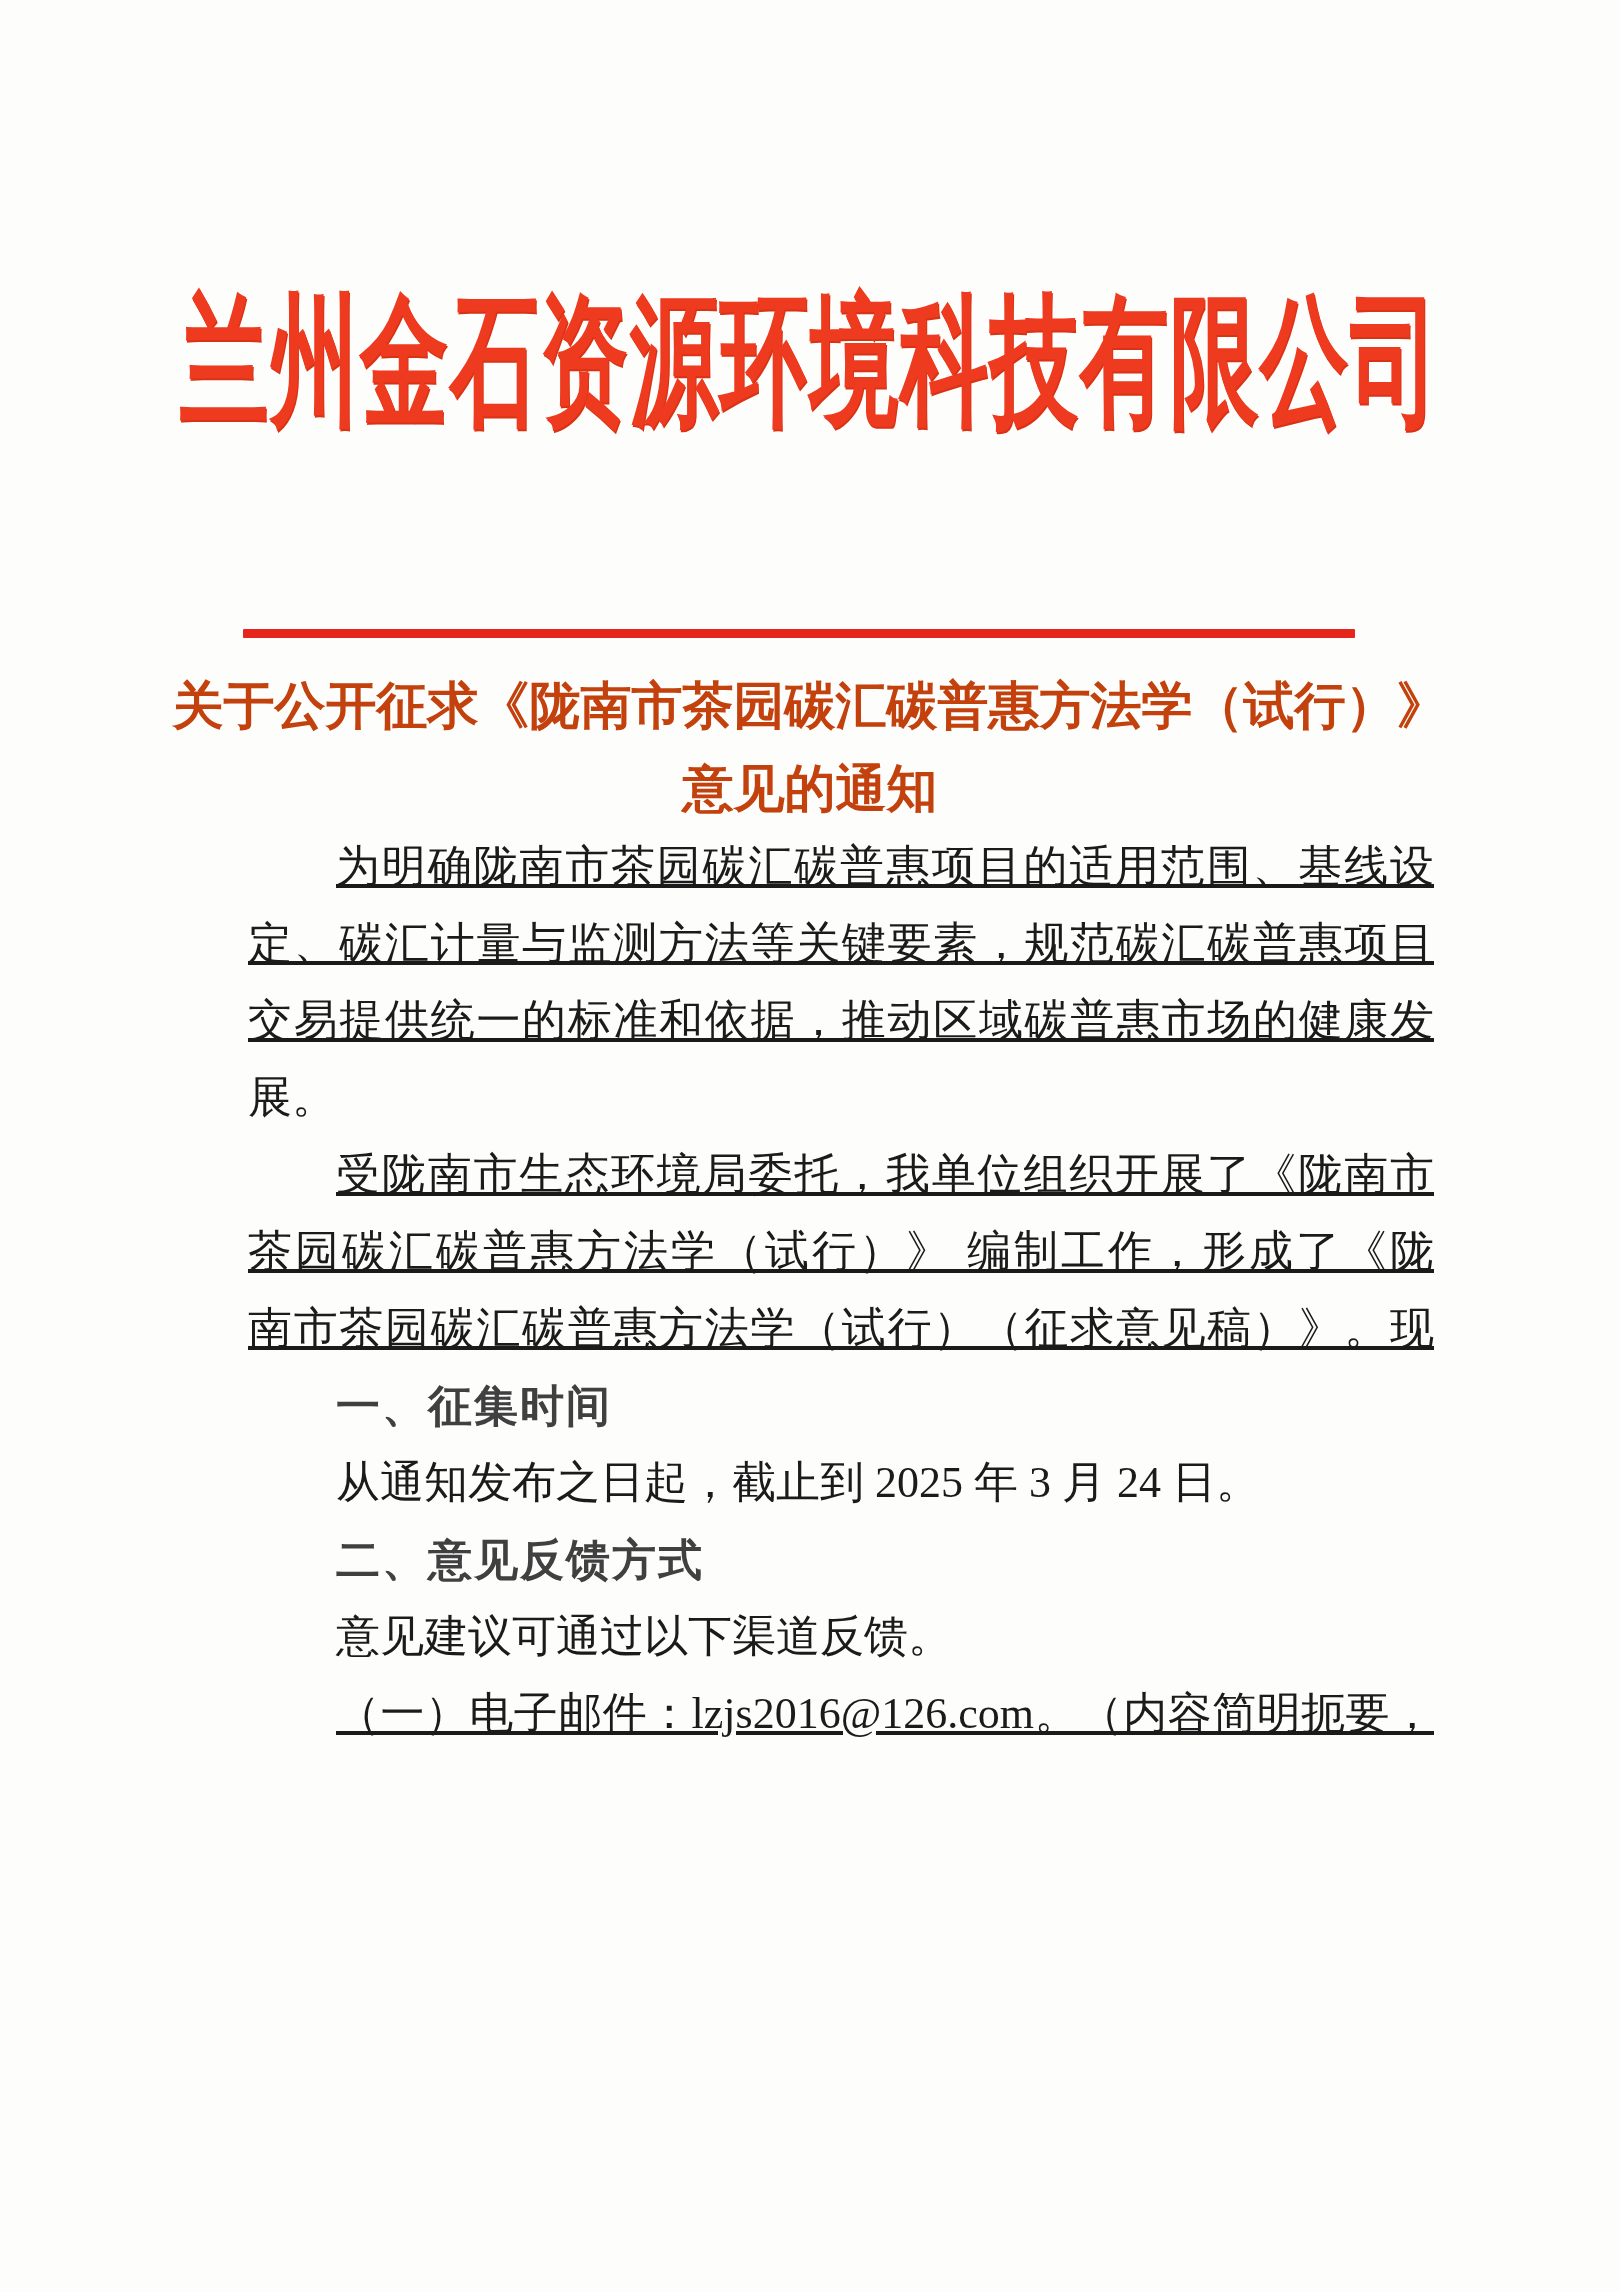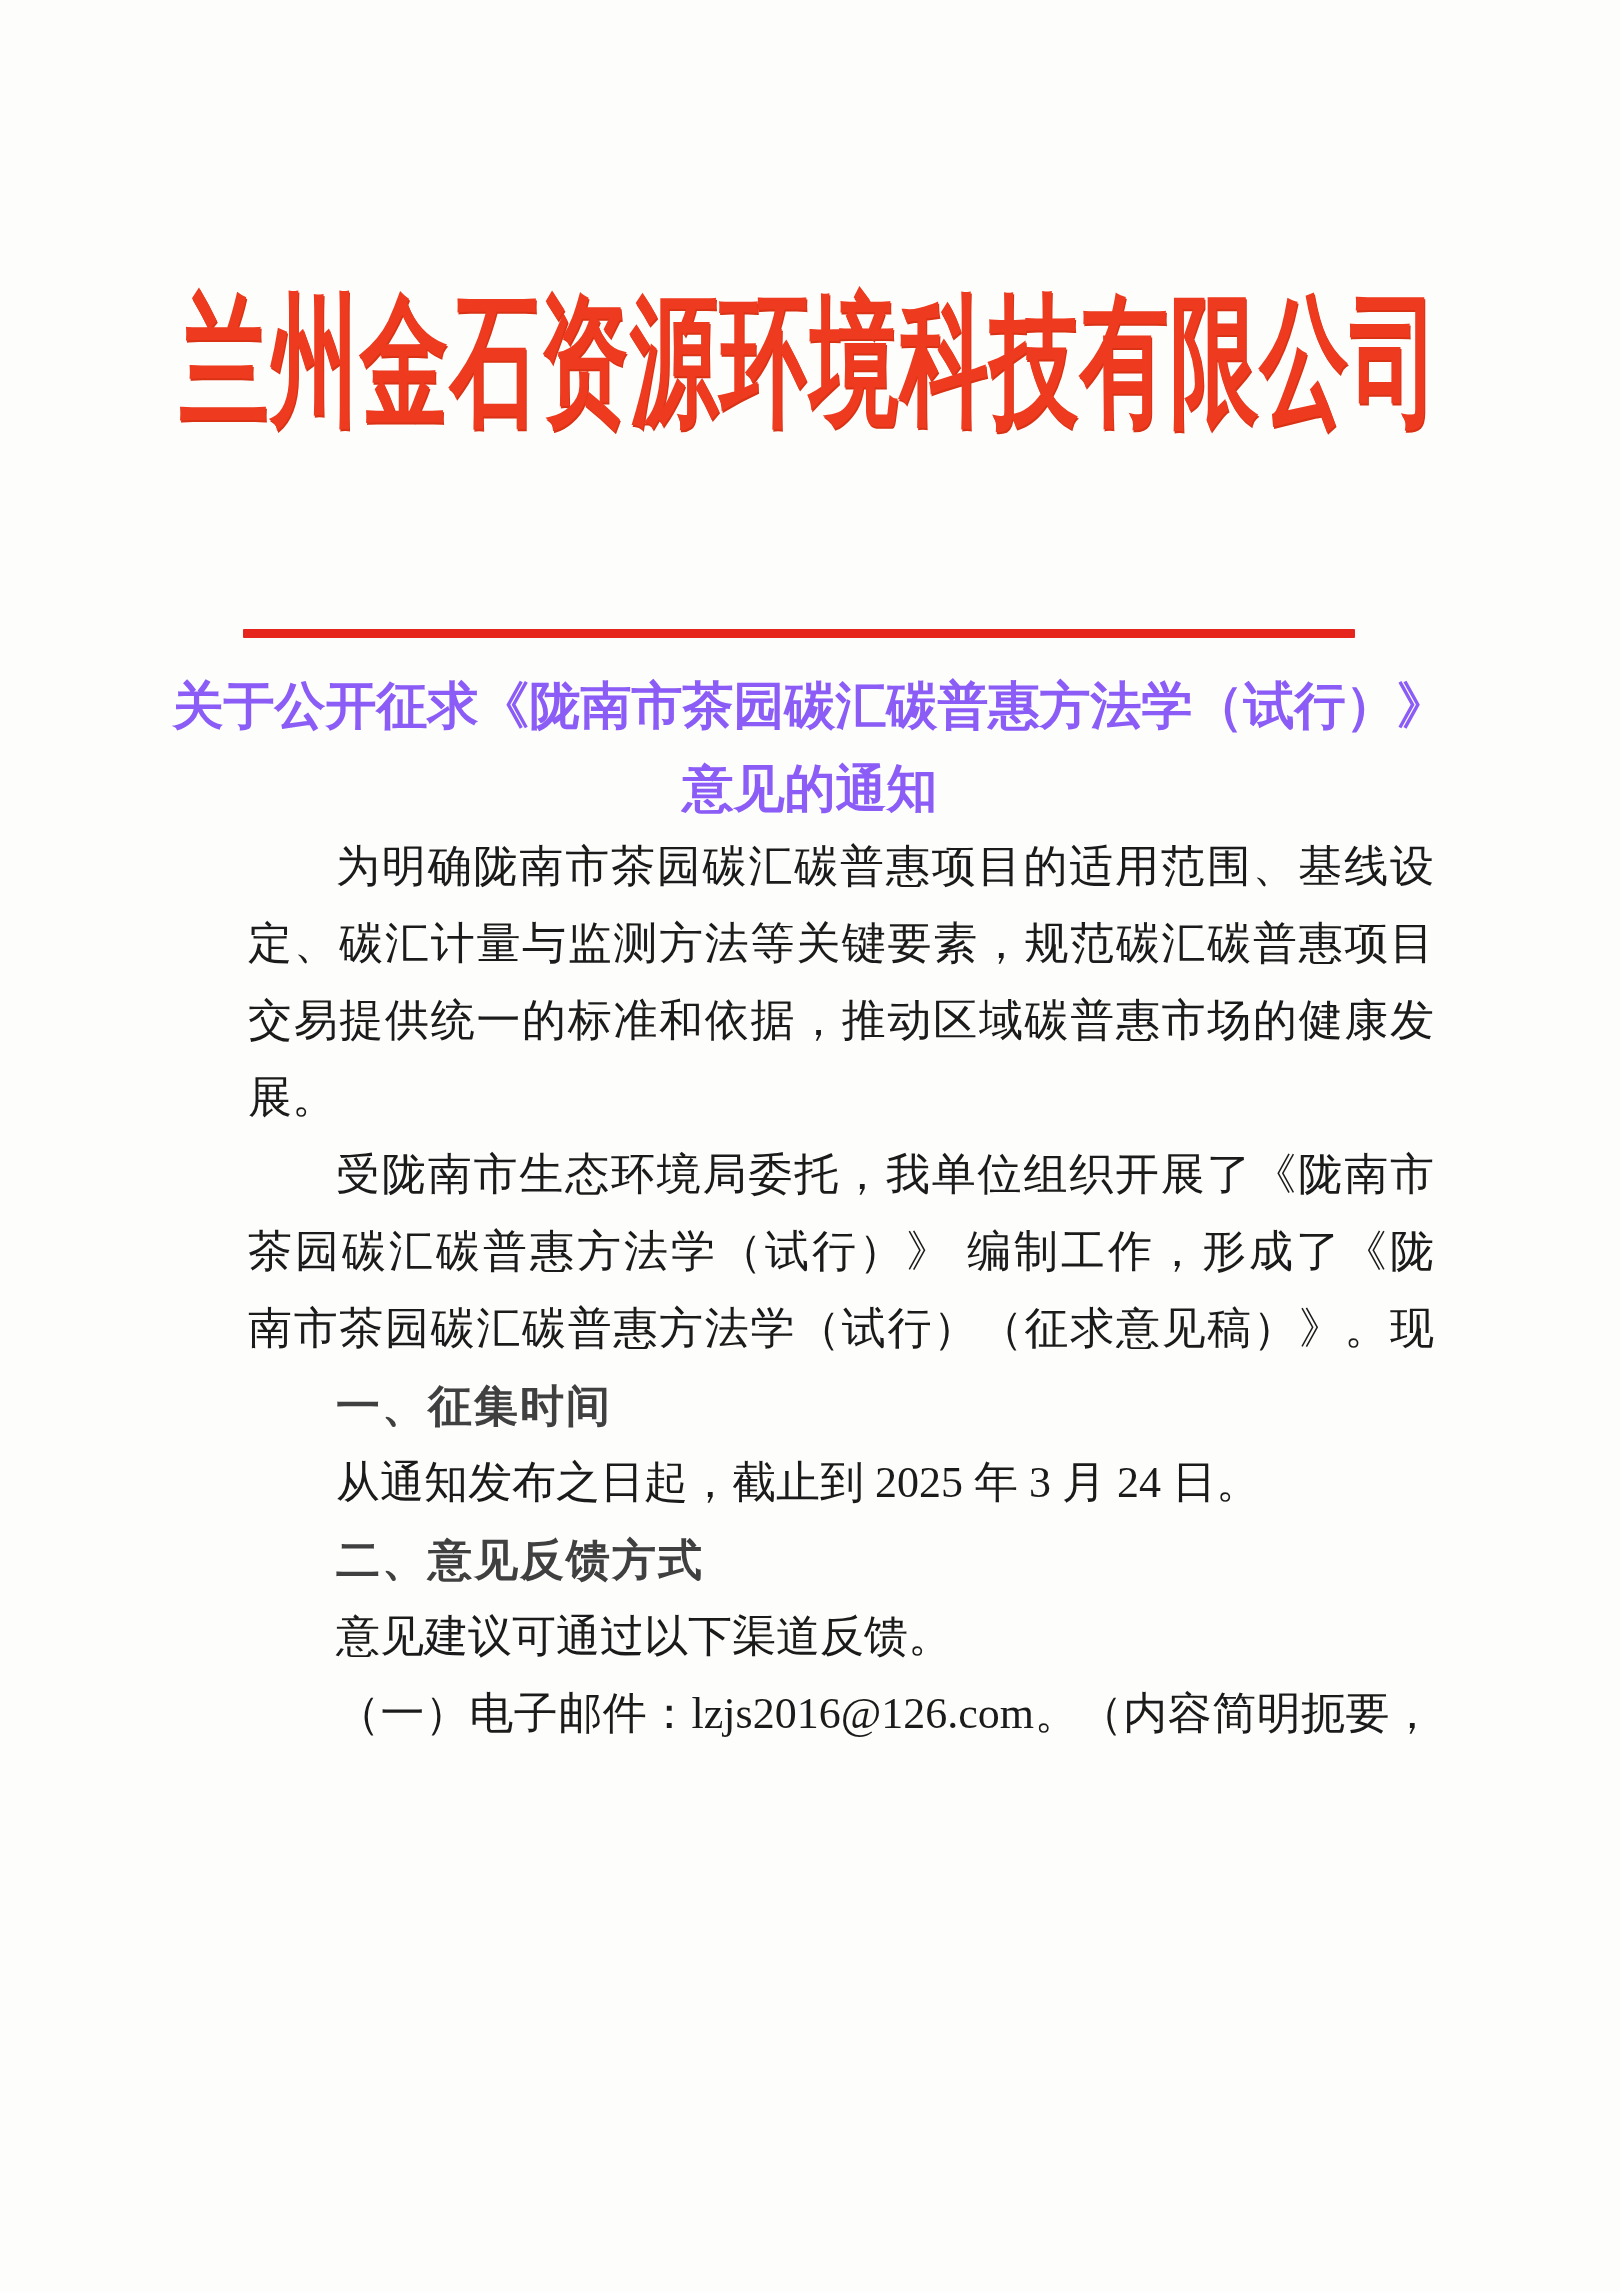--- a/index.html
+++ b/index.html
@@ -52,40 +52,41 @@
   
   .title {
     position: absolute;
     top: 665px;
     left: 0;
     width: 100%;
     text-align: center;
     font-weight: 700;
     font-size: 51px;
     line-height: 83px;
-    color: #8b5cf6;
+    color: #c2410c;
     letter-spacing: 0px;
   }
   
   .content {
     position: absolute;
     top: 828px;
     left: 248px;
     width: 1186px;
     font-size: 44px;
   }
   .ln {
     height: 77px;
     line-height: 77px;
     white-space: nowrap;
   }
   .ln.jst {
     white-space: normal;
     text-align: justify;
     text-align-last: justify;
+    text-decoration: underline;
   }
   .ln.ind {
     text-indent: 2em;
   }
   .ln.hd {
     font-family: "Liberation Sans", "DejaVu Sans", sans-serif;
     font-weight: 700;
     letter-spacing: 2px;
     color: #404040;
   }

